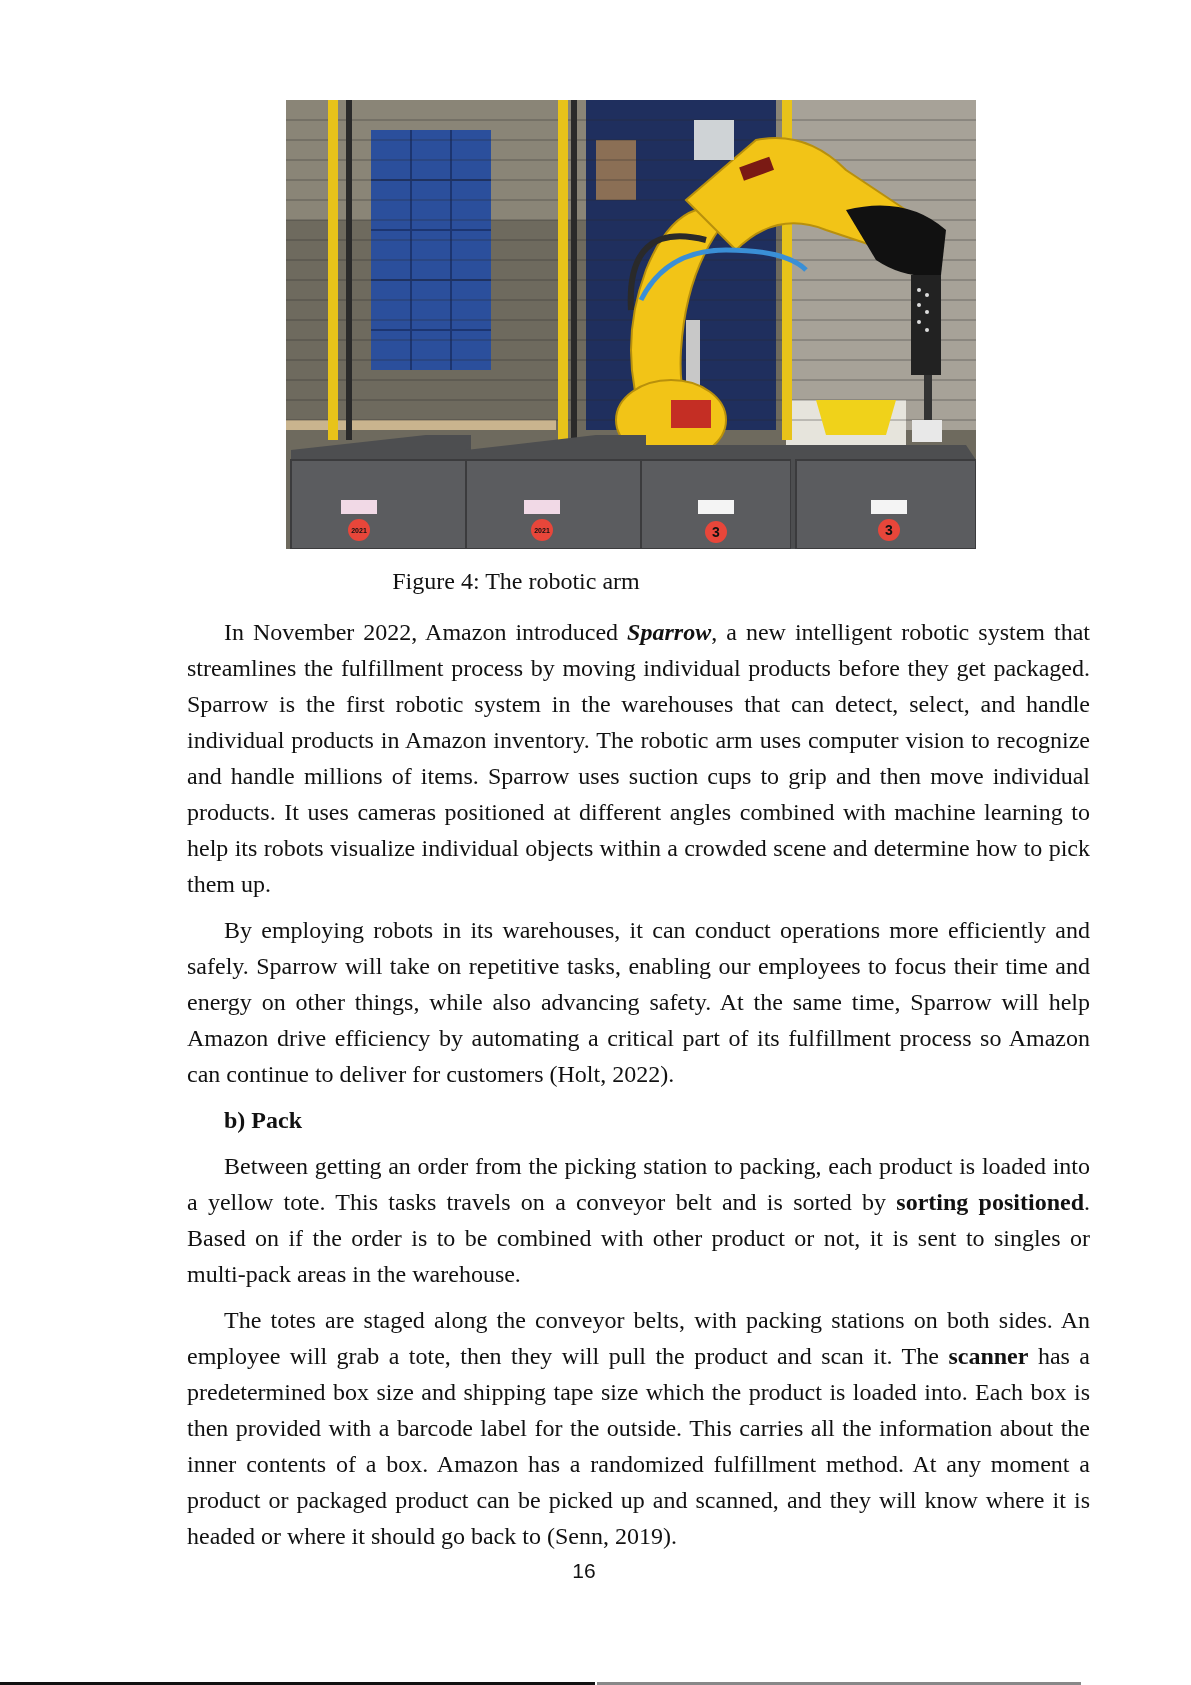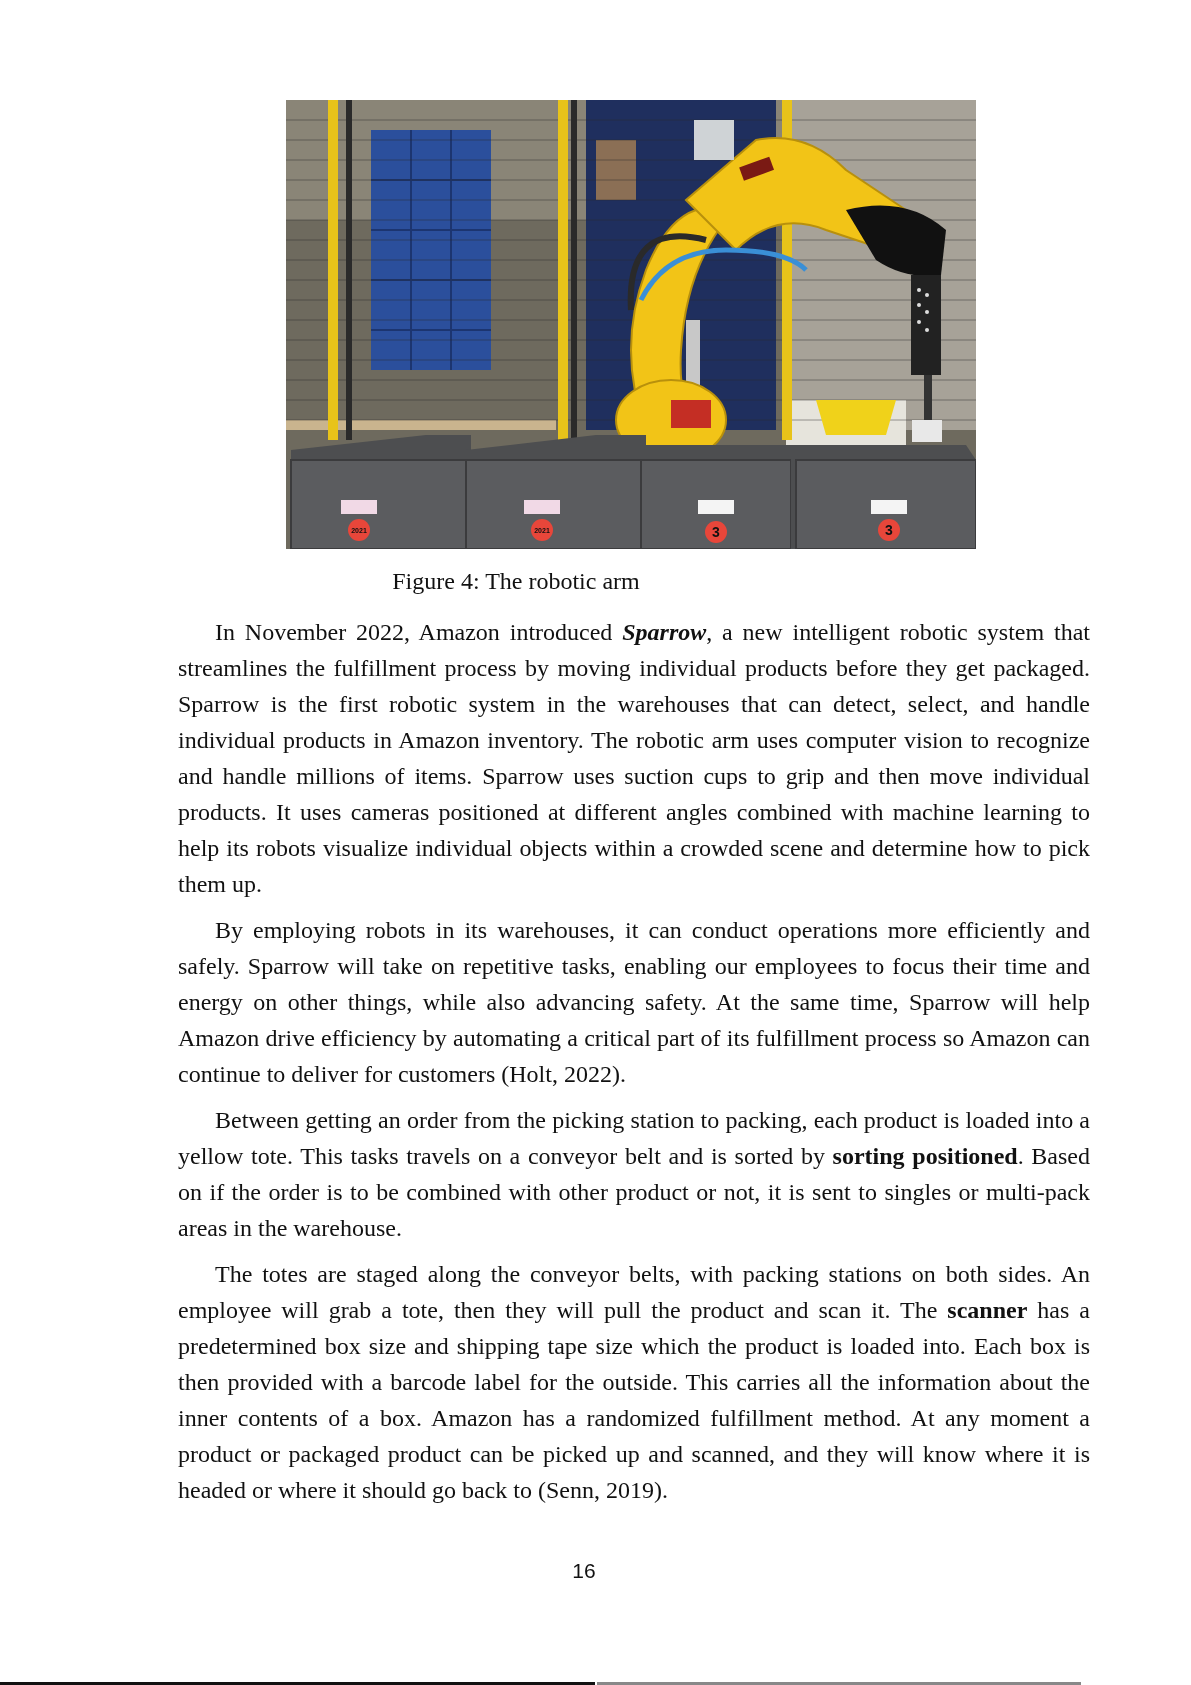--- a/index.html
+++ b/index.html
@@ -1,21 +1,21 @@
 <!DOCTYPE html>
 <html><head>
 <meta charset="utf-8">
 <style>
   html, body { margin: 0; padding: 0; background: #ffffff; }
   body { width: 1191px; height: 1685px; position: relative; overflow: hidden; font-family: "Liberation Serif", "DejaVu Serif", serif; color: #111; }
   .figure { position: absolute; left: 286px; top: 100px; width: 690px; height: 449px; overflow: hidden; background: #5a5a55; }
   .figure svg { display: block; width: 690px; height: 449px; }
   .caption { position: absolute; left: 0; width: 1032px; top: 566px; text-align: center; font-size: 24px; line-height: 30px; }
   .body-text { position: absolute; left: 174px; width: 916px; top: 614px; font-size: 24px; line-height: 36px; text-align: justify; }
-  .body-text p { margin: 0 0 10px 4px; text-indent: 37px; }
+  .body-text p { margin: 0 0 10px 13px; text-indent: 37px; }
   .body-text p.heading { font-weight: bold; margin-bottom: 10px; }
   .page-number { position: absolute; left: 0; width: 1168px; top: 1559px; text-align: center; font-family: "Liberation Sans", "DejaVu Sans", sans-serif; font-size: 21px; }
   .bottom-bar { position: absolute; top: 1682px; height: 3px; }
   .bottom-bar.left { left: 0; width: 595px; background: #111; }
   .bottom-bar.right { left: 597px; width: 484px; background: #888; }
 </style>
 </head>
 <body>
 
 <div class="figure">
@@ -134,20 +134,23 @@
 
 <div class="caption">Figure 4: The robotic arm</div>
 
 <div class="body-text">
   <p>
     <span>In November 2022, Amazon introduced </span><b><i>Sparrow</i></b><span>, a new intelligent robotic system that streamlines the fulfillment process by moving individual products before they get packaged. Sparrow is the first robotic system in the warehouses that can detect, select, and handle individual products in Amazon inventory. The robotic arm uses computer vision to recognize and handle millions of items. Sparrow uses suction cups to grip and then move individual products. It uses cameras positioned at different angles combined with machine learning to help its robots visualize individual objects within a crowded scene and determine how to pick them up.</span>
   </p>
   <p>
     <span>By employing robots in its warehouses, it can conduct operations more efficiently and safely. Sparrow will take on repetitive tasks, enabling our employees to focus their time and energy on other things, while also advancing safety. At the same time, Sparrow will help Amazon drive efficiency by automating a critical part of its fulfillment process so Amazon can continue to deliver for customers (Holt, 2022).</span>
   </p>
+  <p class="heading">
+    <span>b) Pack</span>
+  </p>
   <p>
     <span>Between getting an order from the picking station to packing, each product is loaded into a yellow tote. This tasks travels on a conveyor belt and is sorted by </span><b>sorting positioned</b><span>. Based on if the order is to be combined with other product or not, it is sent to singles or multi-pack areas in the warehouse.</span>
   </p>
   <p>
     <span>The totes are staged along the conveyor belts, with packing stations on both sides. An employee will grab a tote, then they will pull the product and scan it. The </span><b>scanner</b><span> has a predetermined box size and shipping tape size which the product is loaded into. Each box is then provided with a barcode label for the outside. This carries all the information about the inner contents of a box. Amazon has a randomized fulfillment method. At any moment a product or packaged product can be picked up and scanned, and they will know where it is headed or where it should go back to (Senn, 2019).</span>
   </p>
 </div>
 
 <div class="page-number">16</div>
 

